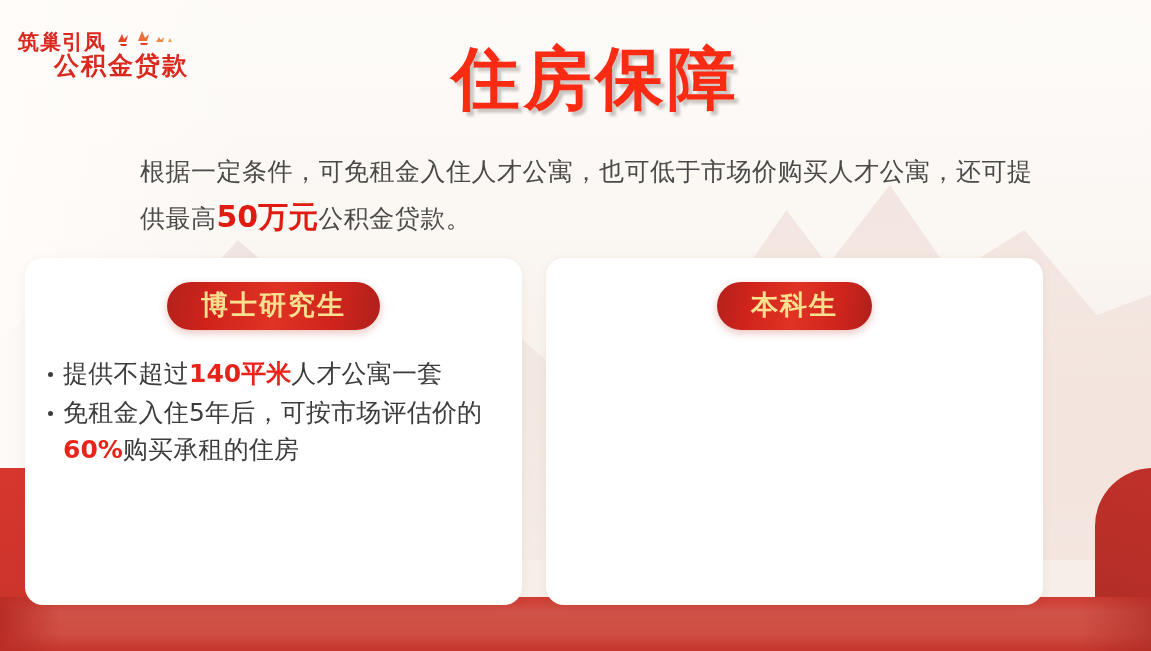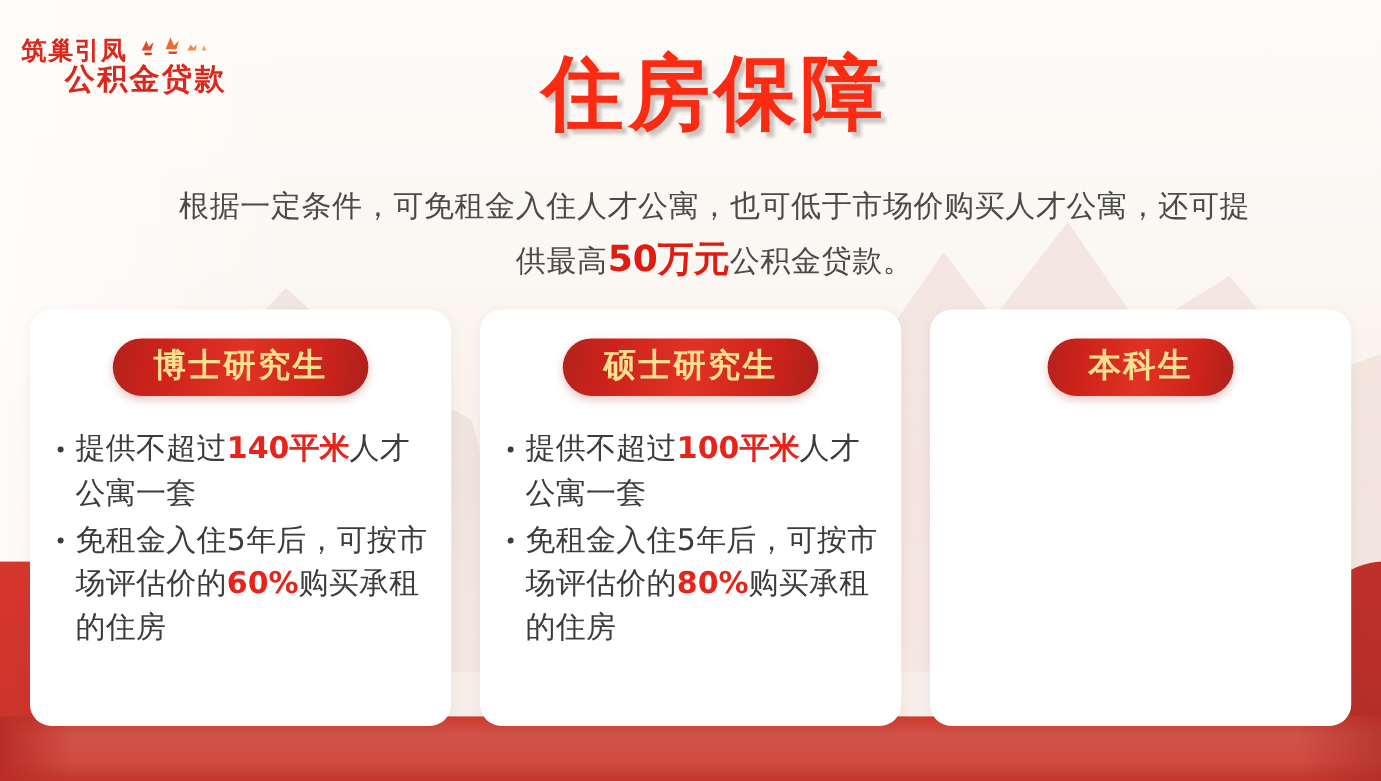--- a/index.html
+++ b/index.html
@@ -114,39 +114,39 @@
     letter-spacing: 4px;
     line-height: 1;
     text-shadow: 4px 4px 3px rgba(120,110,105,.38);
     font-family: Liberation Mono, monospace;
   }
 
   
   .subtitle {
     position: absolute;
     left: 140px; right: 140px; top: 152px;
-    text-align: center;
+    text-align: left;
     font-size: 25px;
     color: #4a4a4a;
     line-height: 1.62;
     letter-spacing: .5px;
     font-family: "DejaVu Sans", "Liberation Sans", sans-serif;
   }
   .subtitle .hl {
     color: #e01b12;
     font-weight: bold;
     font-size: 30px;
     letter-spacing: 0;
   }
 
   
   .cards {
     position: absolute;
     left: 25px; top: 258px;
-    width: 1101px; height: 347px;
+    width: 1018px; height: 347px;
     display: flex;
     gap: 24px;
   }
   .card {
     position: relative;
     flex: 1 1 0;
     background: #ffffff;
     border-radius: 18px;
     box-shadow: 0 2px 10px rgba(140,90,80,.08);
   }
@@ -264,29 +264,20 @@
         <div class="badge-wrap">
           <div class="badge">博士研究生</div>
         </div>
         <div class="card-body">
           <div class="bullet"><span>提供不超过</span><span class="num">140平米</span><span>人才公寓一套</span></div>
           <div class="bullet"><span>免租金入住5年后，可按市场评估价的</span><span class="num">60%</span><span>购买承租的住房</span></div>
         </div>
       </div>
       <div class="card">
         <div class="badge-wrap">
-          <div class="badge">硕士研究生</div>
-        </div>
-        <div class="card-body">
-          <div class="bullet"><span>提供不超过</span><span class="num">100平米</span><span>人才公寓一套</span></div>
-          <div class="bullet"><span>免租金入住5年后，可按市场评估价的</span><span class="num">80%</span><span>购买承租的住房</span></div>
-        </div>
-      </div>
-      <div class="card">
-        <div class="badge-wrap">
           <div class="badge">本科生</div>
         </div>
         <div class="card-body">
         </div>
       </div>
     </div>
 
 </div>
 
 </body></html>

